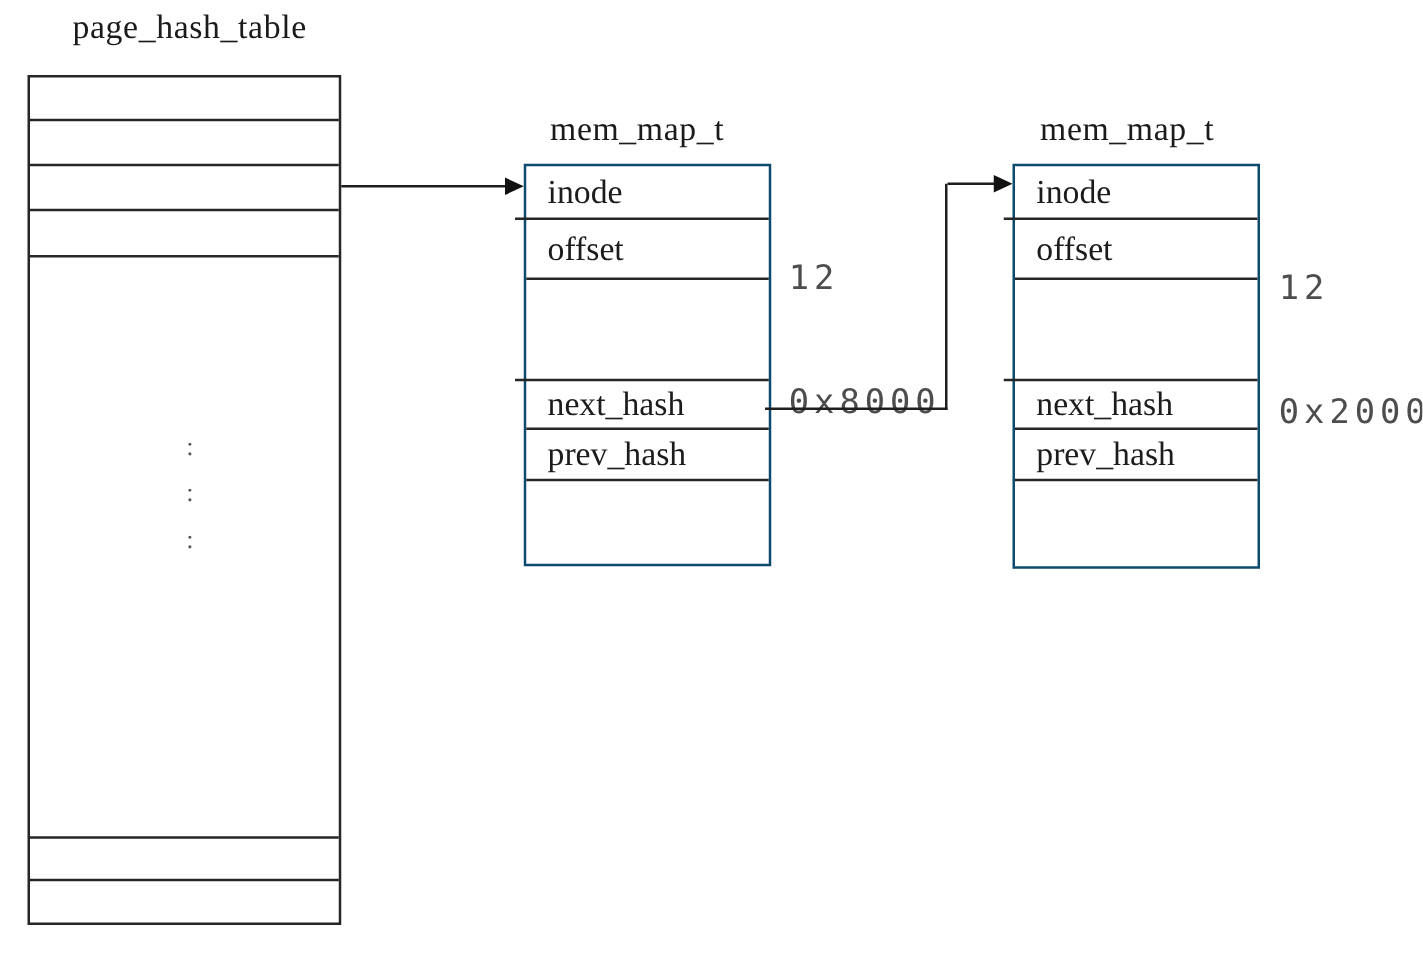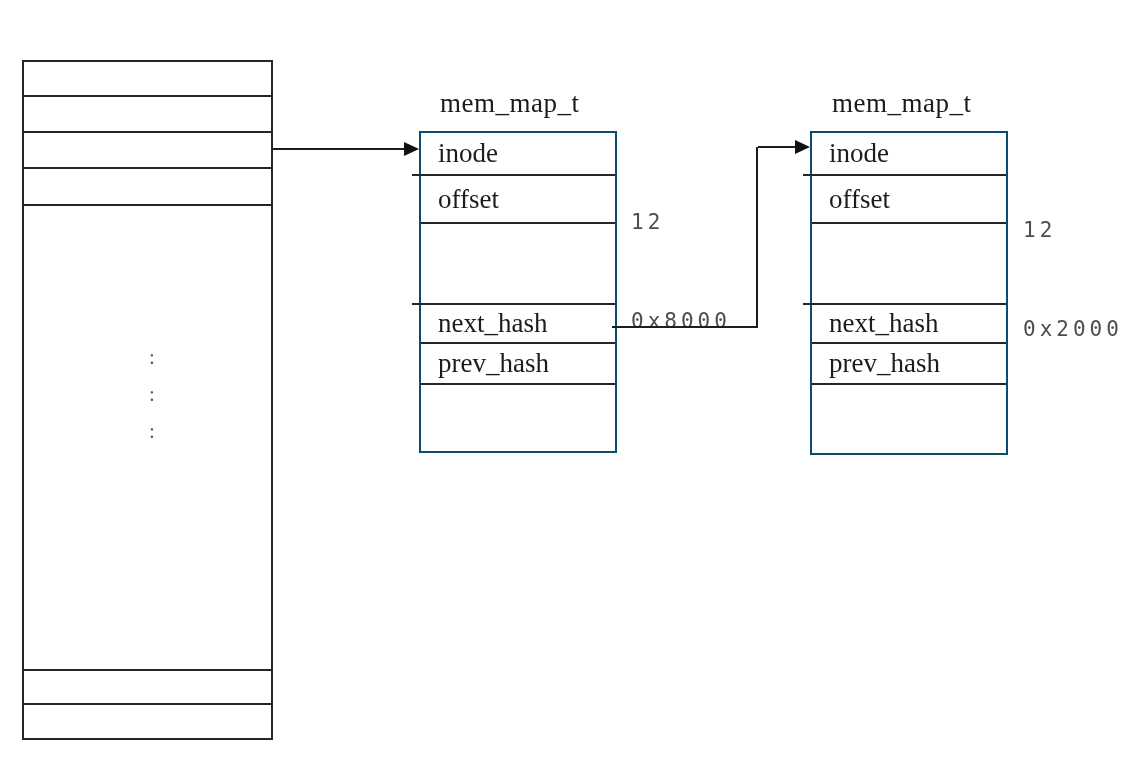--- a/index.html
+++ b/index.html
@@ -72,41 +72,42 @@
     padding-left: 17px;
     box-sizing: border-box;
     font-size: 27px;
     color: #1c1c1c;
     white-space: nowrap;
   }
 
   
   .annotation {
     font-family: "DejaVu Sans Mono", monospace;
-    font-size: 21px;
+    font-size: 27px;
     letter-spacing: 4px;
     line-height: 33px;
     color: #4d4d4d;
     white-space: pre;
   }
 
   
   .aline { background: #1e1e1e; }
   .ahead {
     width: 0; height: 0;
     border-top: 7px solid transparent;
     border-bottom: 7px solid transparent;
     border-left: 15px solid #111111;
   }
 </style>
 </head>
 <body>
 
 <div class="canvas">
 
+  <div class="abs diagram-title" style="left:58px; top:6px;">page_hash_table</div>
 
   <div class="abs hash-table">
     <div class="hsep" style="top:33px;"></div>
     <div class="hsep" style="top:69px;"></div>
     <div class="hsep" style="top:105px;"></div>
     <div class="hsep" style="top:142px;"></div>
     <div class="hsep" style="top:607px;"></div>
     <div class="hsep" style="top:641px;"></div>
 
     <div class="ellipsis">

